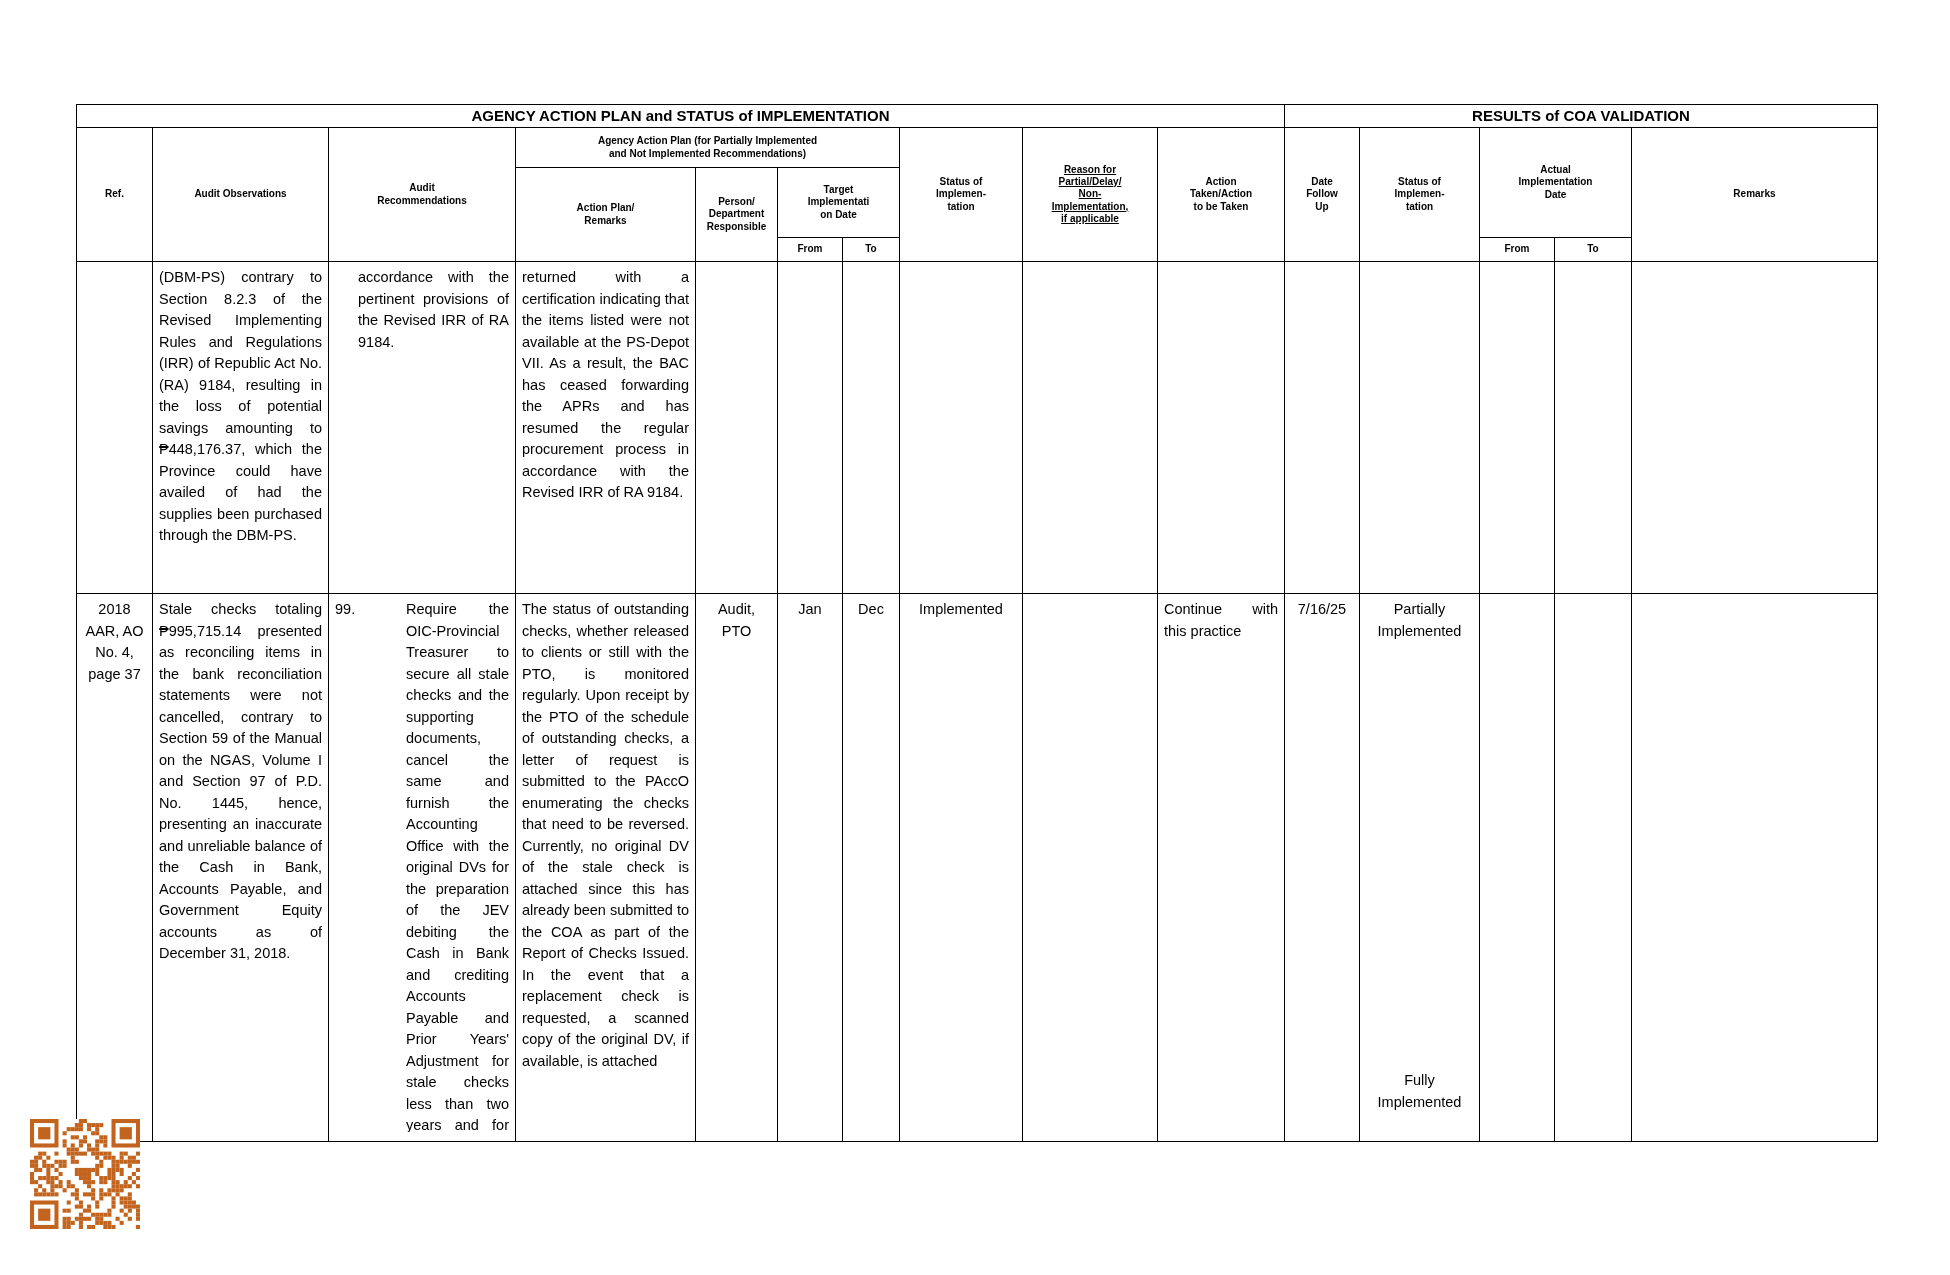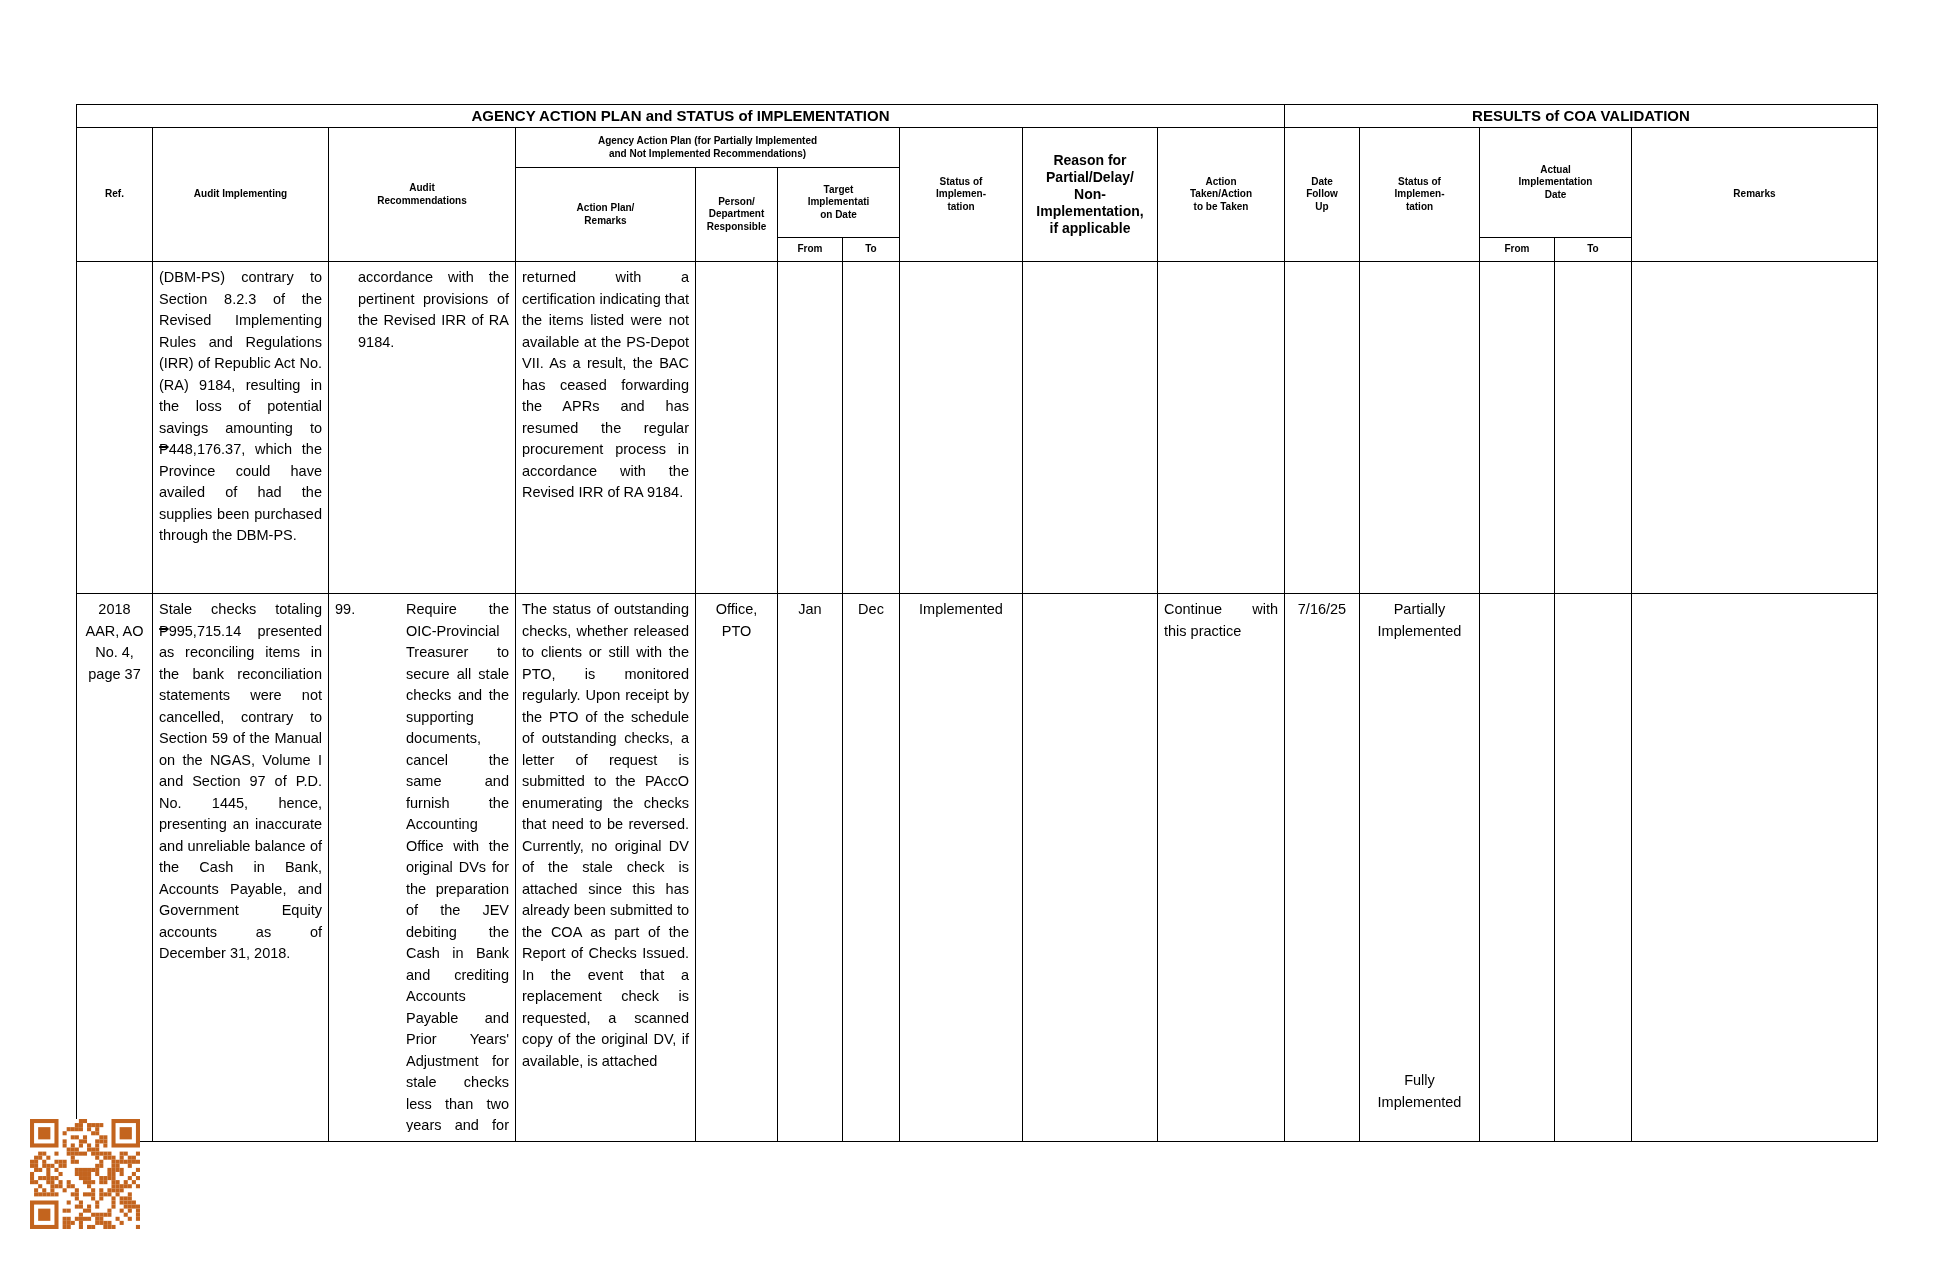--- a/index.html
+++ b/index.html
@@ -25,21 +25,21 @@
   tr.r2 { height: 548px; margin-left: 10px; }
   .title {
     font-weight: bold; font-size: 15px; text-align: center;
     vertical-align: middle; line-height: 1.1;
   }
   th.h {
     font-weight: bold; font-size: 10px; text-align: center;
     vertical-align: middle; white-space: pre-line; line-height: 1.22;
   }
   th.h.small  { font-size: 10px; line-height: 1.25; }
-  th.h.reason { font-size: 14px; }
+  th.h.reason { font-size: 10px; text-decoration: underline; }
   td.b { vertical-align: top; font-size: 14.5px; line-height: 21.5px; }
   .pad  { padding: 5px 6px; }
   .clip1 { height: 322px; overflow: hidden; }
   .clip2 { height: 538px; overflow: hidden; }
   .just { text-align: justify; }
   .ctr  { text-align: center; white-space: pre-line; }
   .indent { padding-left: 29px; }
   .rec-item { display: flex; align-items: flex-start; gap: 40px; }
   .rec-item + .rec-item { margin-top: 21px; }
   .rec-num { flex: none; width: 31px; }
@@ -75,21 +75,21 @@
   </colgroup>
 
   <tbody>
       <tr class="rA">
     <th class="title" colspan="10">AGENCY ACTION PLAN and STATUS of IMPLEMENTATION</th>
     <th class="title" colspan="5">RESULTS of COA VALIDATION</th>
   </tr>
 
   <tr class="rB">
     <th class="h" rowspan="3">Ref.</th>
-    <th class="h" rowspan="3">Audit Implementing</th>
+    <th class="h" rowspan="3">Audit Observations</th>
     <th class="h" rowspan="3">Audit
 Recommendations</th>
     <th class="h" colspan="4">Agency Action Plan (for Partially Implemented
 and Not Implemented Recommendations)</th>
     <th class="h" rowspan="3">Status of
 Implemen-
 tation</th>
     <th class="h reason" rowspan="3">Reason for
 Partial/Delay/
 Non-
@@ -170,21 +170,21 @@
         <div class="rec-item">
           <span class="rec-num">200.</span>
           <span class="rec-txt">Require the OIC-Provincial</span>
         </div>
       </div>
     </td>
     <td class="b">
           <div class="pad clip2 just">The status of outstanding checks, whether released to clients or still with the PTO, is monitored regularly. Upon receipt by the PTO of the schedule of outstanding checks, a letter of request is submitted to the PAccO enumerating the checks that need to be reversed. Currently, no original DV of the stale check is attached since this has already been submitted to the COA as part of the Report of Checks Issued.  In the event that a replacement check is requested, a scanned copy of the original DV, if available, is attached</div>
         </td>
     <td class="b">
-          <div class="pad clip2 ctr">Office, PTO</div>
+          <div class="pad clip2 ctr">Audit, PTO</div>
         </td>
     <td class="b">
           <div class="pad clip2 ctr">Jan</div>
         </td>
     <td class="b">
           <div class="pad clip2 ctr">Dec</div>
         </td>
     <td class="b">
           <div class="pad clip2 ctr">Implemented</div>
         </td>

